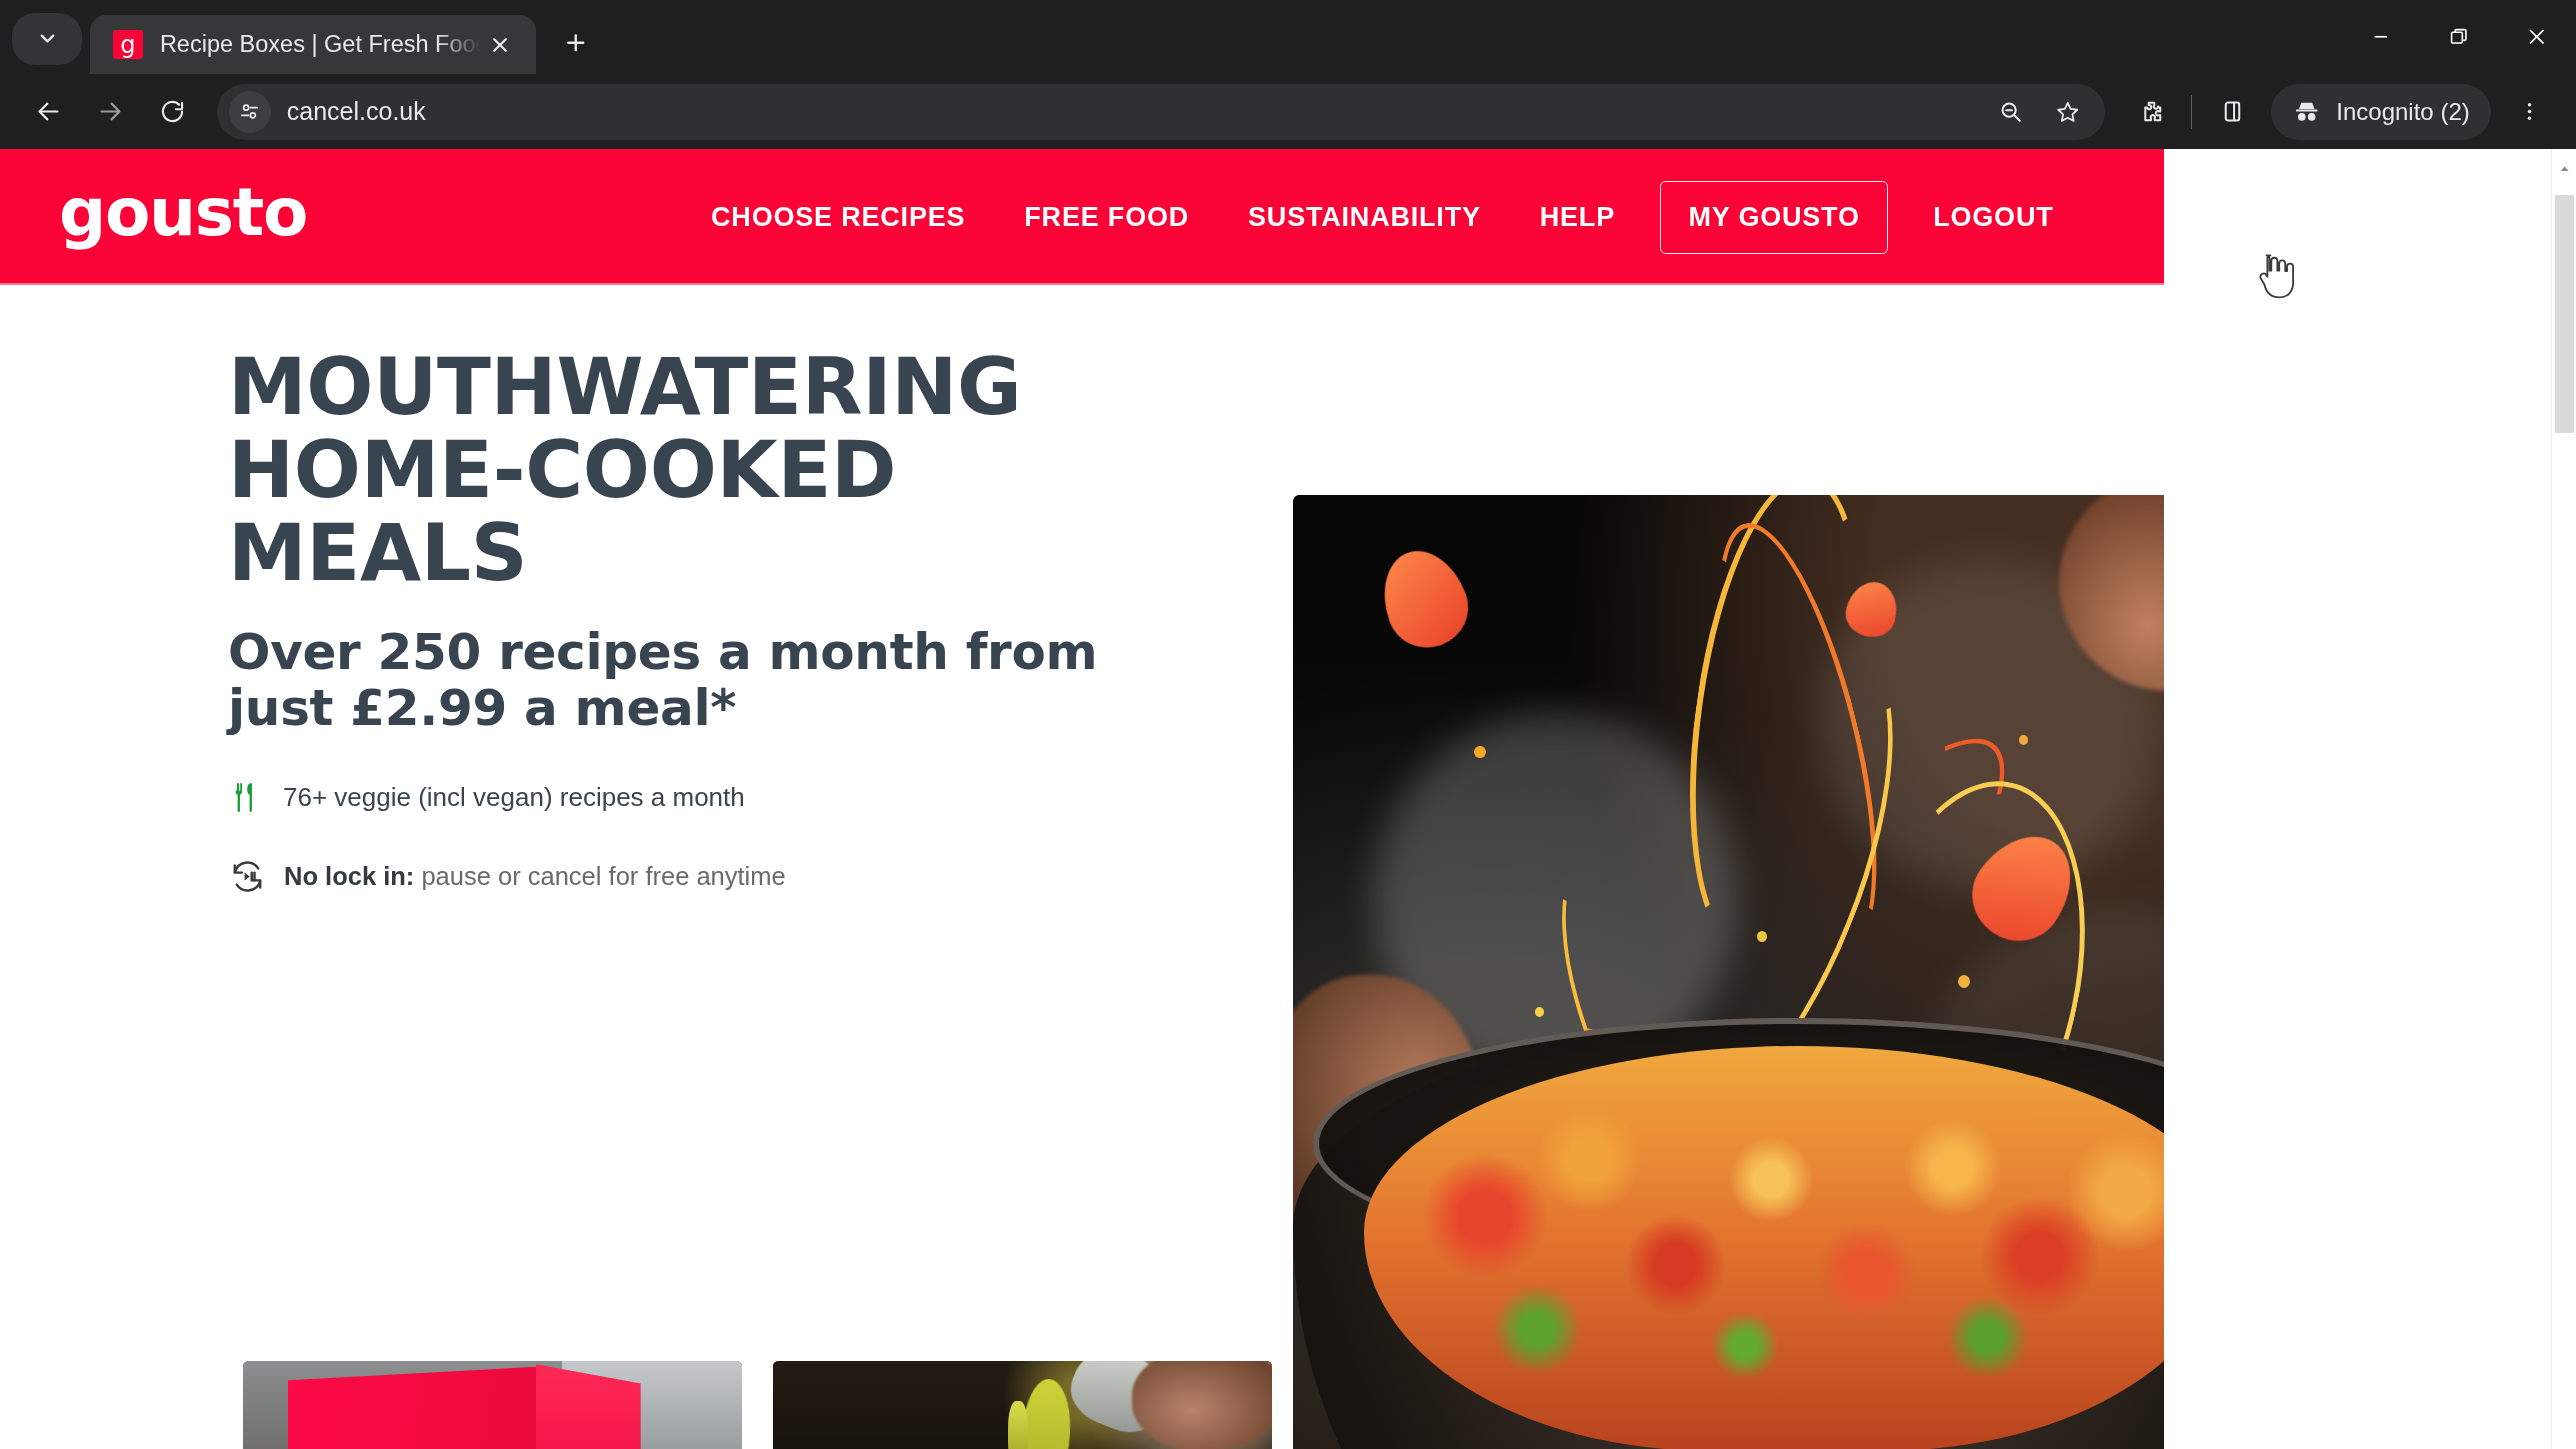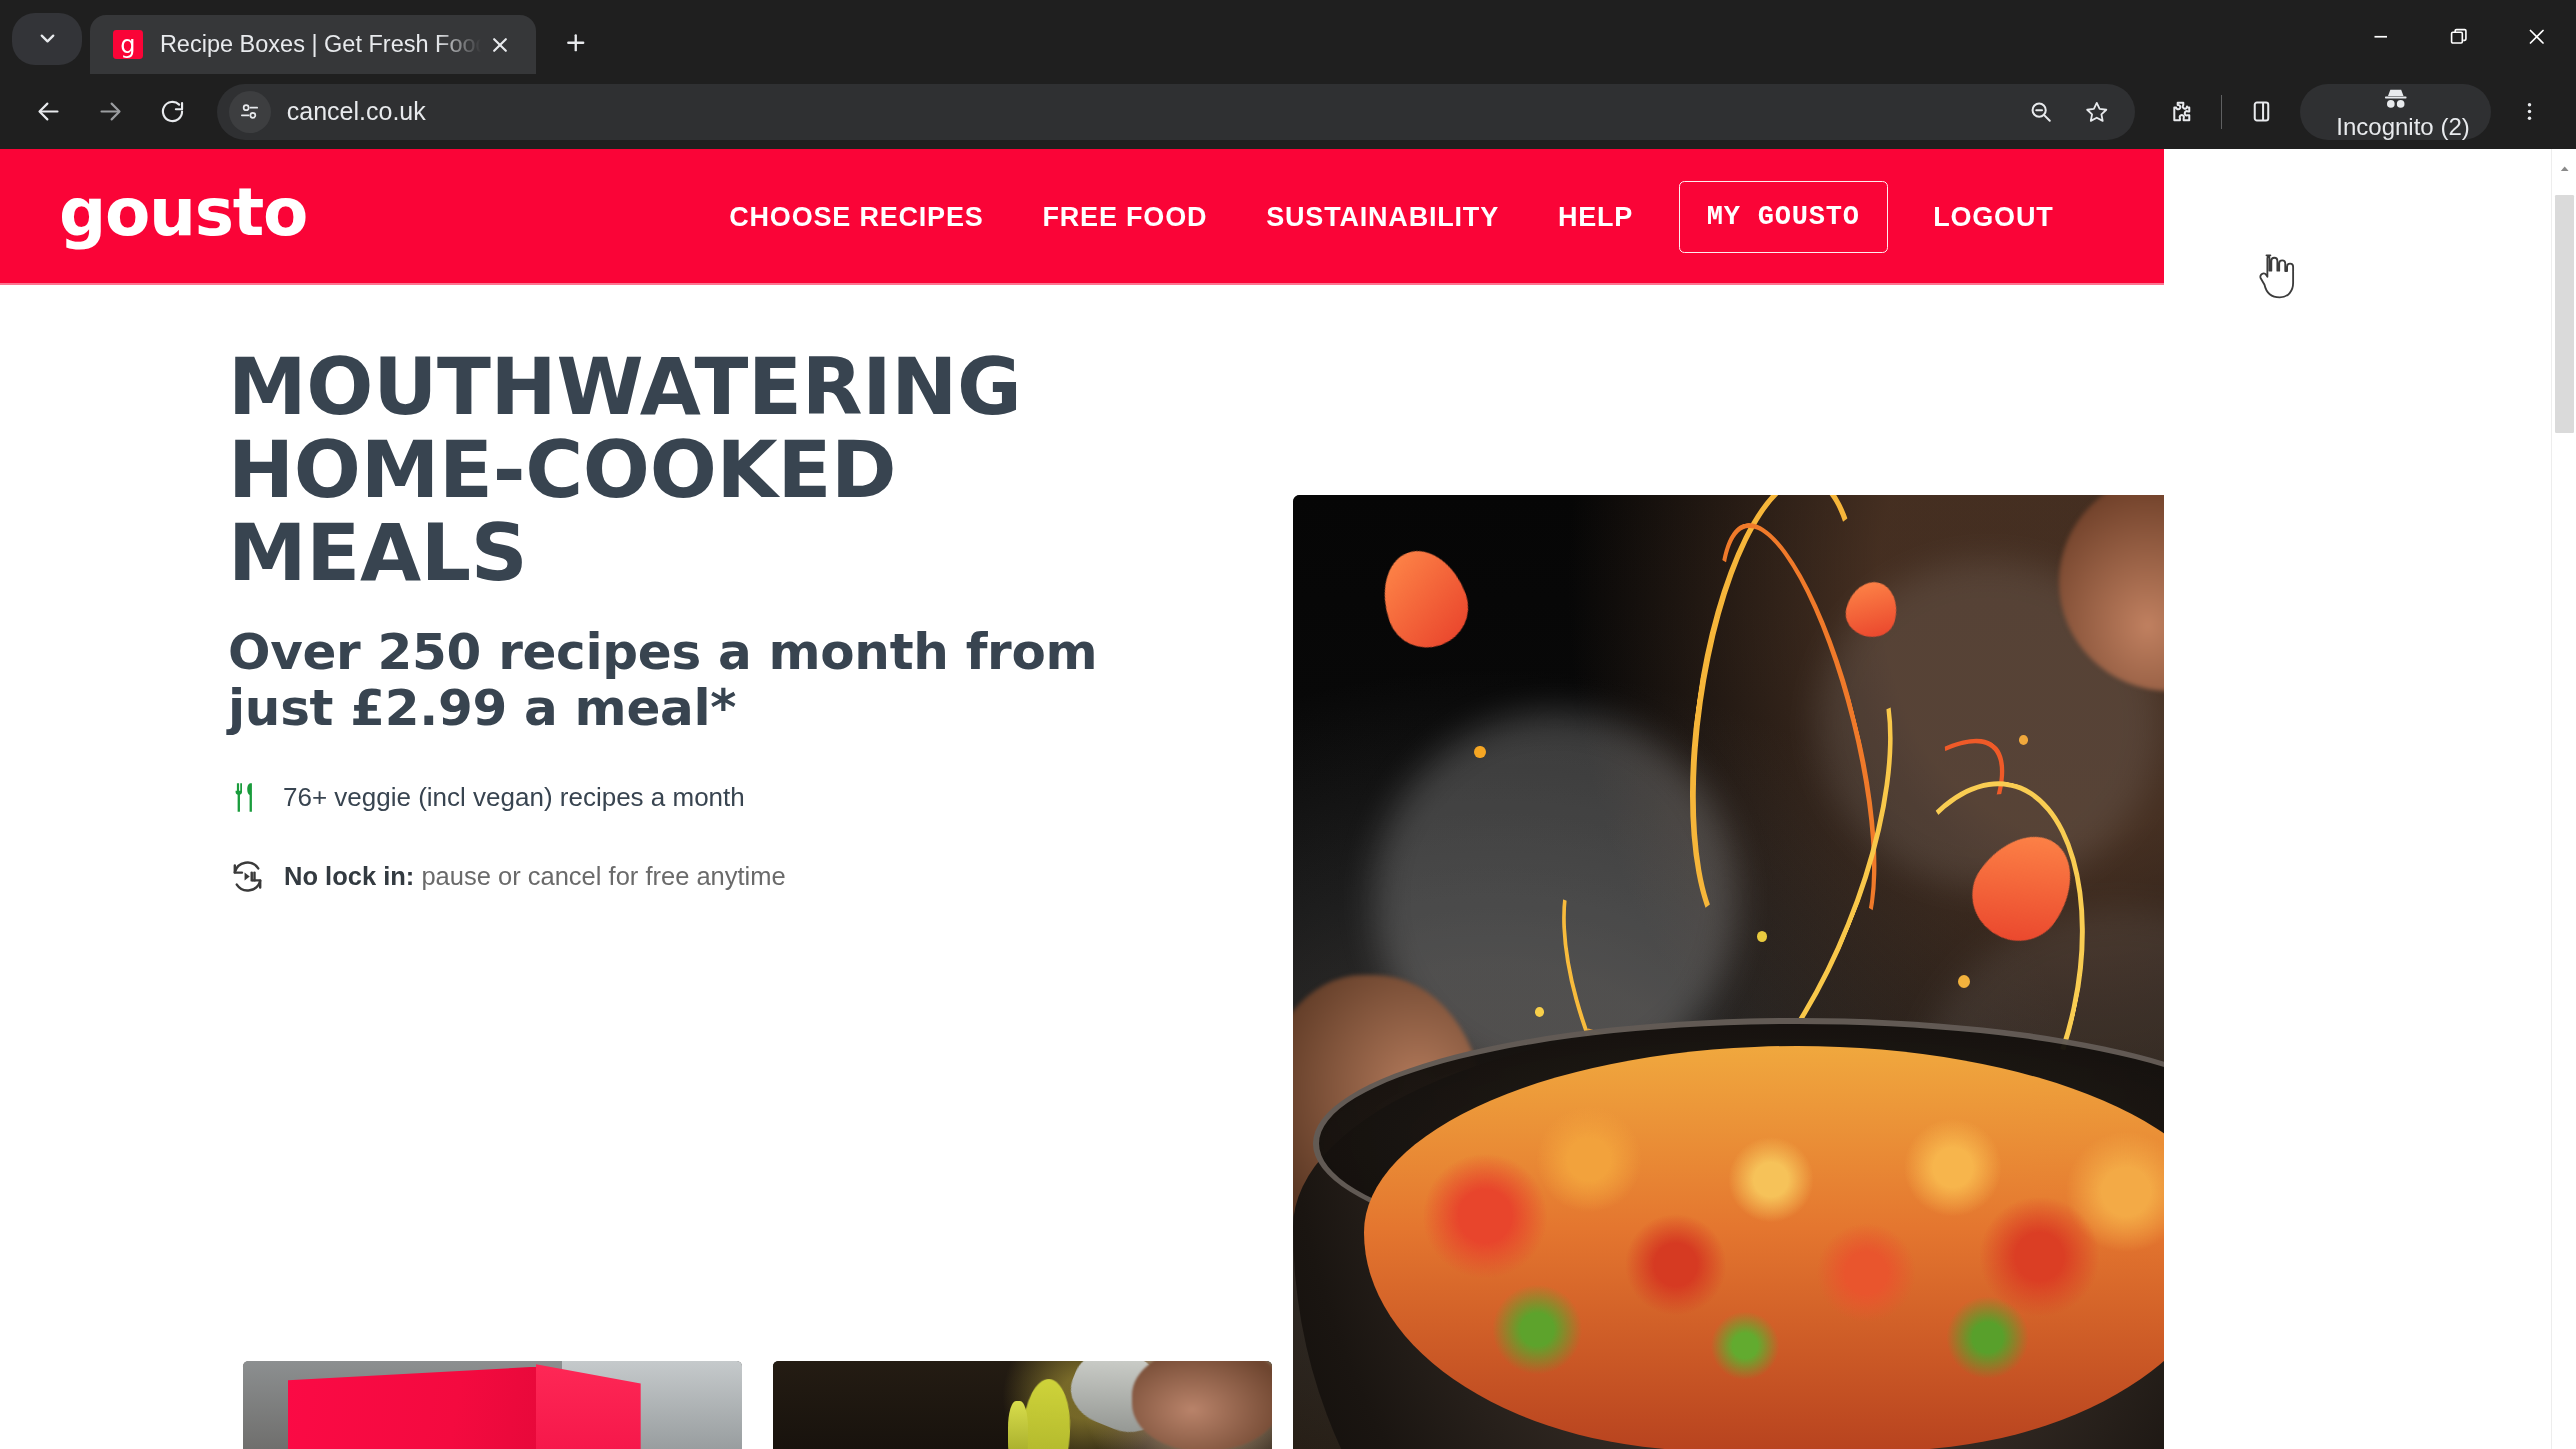--- a/index.html
+++ b/index.html
@@ -77,21 +77,21 @@
   .omnibox-actions { margin-left:auto; display:flex; align-items:center; gap:5.4px; }
   .omni-btn { width:51px; height:51px; display:flex; align-items:center; justify-content:center; }
   .omni-btn svg { width:25.5px; height:25.5px; }
 
   .toolbar-right { display:flex; align-items:center; flex:0 0 auto; }
   .tb-btn { width:58px; height:58px; display:flex; align-items:center; justify-content:center; }
   .tb-btn svg { width:27px; height:27px; }
   .tb-divider { width:1.3px; height:34px; background:#5f6061; margin:0 10.7px; }
   .incognito-pill {
     height:56px; background:#2f3032; border-radius:28px; display:flex;
-    align-items:center; padding:0 21.5px; margin-left:9.4px;flex-direction:column;
+    align-items:center; padding:0 21.5px; margin-left:9.4px;
   }
   .incognito-pill svg { width:29.5px; height:29.5px; flex:0 0 auto; }
   .incognito-label { color:#e8eaed; font-size:24px; margin-left:14.8px; white-space:nowrap; }
   .menu-btn { width:58px; height:74px; display:flex; align-items:center; justify-content:center; margin-left:9.4px; }
   .menu-btn svg { width:23px; height:23px; }
 
   
   .viewport {
     position:absolute; left:0; top:149px; width:2164px; height:1300px;
     background:#ffffff; overflow:hidden;
@@ -107,21 +107,21 @@
     letter-spacing:-1.3px; font-family:"DejaVu Sans", sans-serif;
     position:relative; top:-4px;
   }
   .site-nav { margin-left:auto; display:flex; align-items:center; }
   .nav-link {
     color:#ffffff; font-size:27px; font-weight:700; letter-spacing:0.8px;
     padding:0 29.5px; white-space:nowrap;
   }
   .nav-link.btn {
     border:1.3px solid rgba(255,255,255,0.92); border-radius:5.4px;
-    padding:20px 27px; margin:0 16px;font-family:Liberation Mono, monospace;
+    padding:20px 27px; margin:0 16px;
   }
   .header-underline { position:absolute; left:0; bottom:0; width:100%; height:2px; background:rgba(255,255,255,0.45); }
 
   
   .hero { position:relative; padding:0 0 0 0; }
   .hero-left { position:absolute; left:228px; top:61px; width:959px; }
 
   h1.hero-title {
     font-size:79px; line-height:1.05; font-weight:700; color:#384450;
     letter-spacing:-0.3px; text-transform:uppercase;

